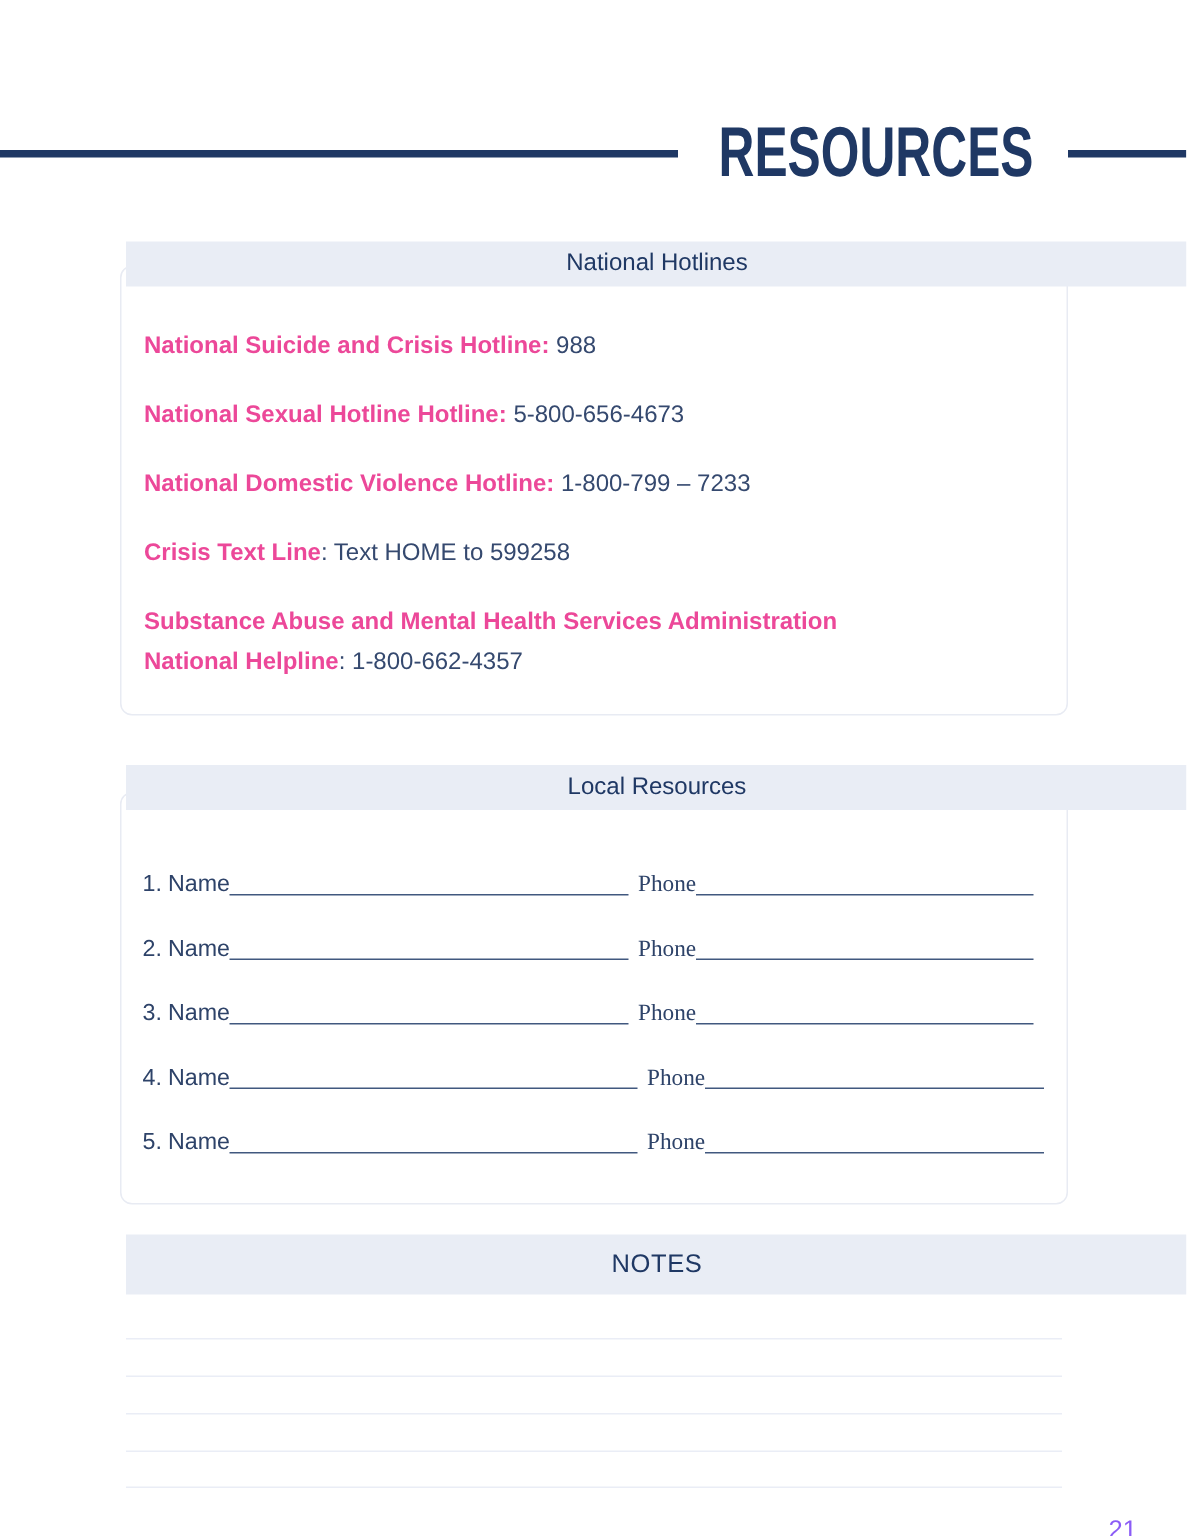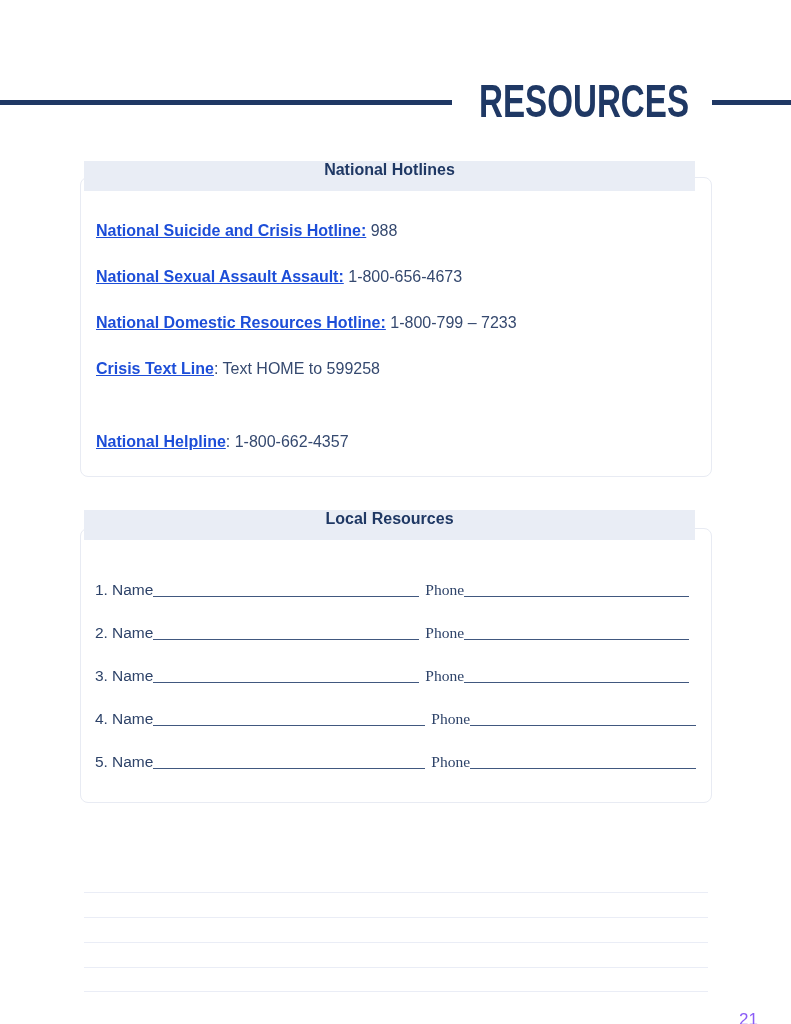--- a/index.html
+++ b/index.html
@@ -24,41 +24,41 @@
     align-items: center;
   }
   .hdr .rule { height: 5px; background: #1f3864; }
   .hdr .rule-left { flex: 1; }
   .hdr .rule-right { width: 79px; }
   .hdr svg { margin: 0 20px 0 24px; display: block; }
 
   
   .banner {
     position: absolute;
-    left: 84px; width: 611px; height: 30px;
+    left: 84px; width: 708px; height: 30px;
     background: #e9edf5;
-    display: flex; align-items: flex-start; justify-content: center;
-    font-weight: bold; font-size: 16px; color: #1f3864;
+    display: flex; align-items: center; justify-content: center;
+    font-weight: normal; font-size: 16px; color: #1f3864;
     z-index: 2;
   }
   .banner.tall { height: 40px; font-size: 17px; letter-spacing: .4px; }
   .card {
     position: absolute;
     left: 80px; width: 632px;
     background: #ffffff;
     border: 1px solid #e8ebf3;
     border-radius: 8px;
     z-index: 1;
   }
 
   
   .banner-hotlines { top: 117px; }
   .card-hotlines { top: 133px; height: 300px; padding: 39px 15px 0 15px; }
   .entry { font-size: 16px; line-height: 27px; margin-bottom: 19px; color: #35496f; }
-  .entry b { color: #1d4ed8; text-decoration: underline; }
+  .entry b { color: #ec4899; }
 
   
   .banner-local { top: 466px; }
   .card-local { top: 484px; height: 275px; padding: 52px 22px 0 14px; }
   .lrow {
     display: flex;
     align-items: flex-end;
     font-size: 15.5px;
     line-height: 18px;
     color: #2e4369;
@@ -105,24 +105,24 @@
       <text x="108" y="38" text-anchor="middle" textLength="210" lengthAdjust="spacingAndGlyphs" font-family="Liberation Sans, sans-serif" font-size="47" font-weight="bold" fill="#1f3864">RESOURCES</text>
     </svg>
     <div class="rule rule-right"></div>
   </div>
 
   <div class="banner banner-hotlines">
     <span>National Hotlines</span>
   </div>
   <div class="card card-hotlines">
     <p class="entry"><b>National Suicide and Crisis Hotline:</b><span> 988</span></p>
-    <p class="entry"><b>National Sexual Assault Assault:</b><span> 1-800-656-4673</span></p>
-    <p class="entry"><b>National Domestic Resources Hotline:</b><span> 1-800-799 – 7233</span></p>
+    <p class="entry"><b>National Sexual Hotline Hotline:</b><span> 5-800-656-4673</span></p>
+    <p class="entry"><b>National Domestic Violence Hotline:</b><span> 1-800-799 – 7233</span></p>
     <p class="entry"><b>Crisis Text Line</b><span>: Text HOME to 599258</span></p>
-    <p class="entry"><br><b>National Helpline</b><span>: 1-800-662-4357</span></p>
+    <p class="entry"><b>Substance Abuse and Mental Health Services Administration</b><br><b>National Helpline</b><span>: 1-800-662-4357</span></p>
   </div>
 
   <div class="banner banner-local">
     <span>Local Resources</span>
   </div>
   <div class="card card-local">
     <div class="lrow">
       <span class="num">1.</span>
       <span>Name</span>
       <span class="u u-name"></span>
@@ -152,20 +152,23 @@
     </div>
     <div class="lrow long">
       <span class="num">5.</span>
       <span>Name</span>
       <span class="u u-name"></span>
       <span class="phone-label">Phone</span>
       <span class="u u-phone"></span>
     </div>
   </div>
 
+  <div class="banner tall banner-notes">
+    <span>NOTES</span>
+  </div>
   <div class="note-line" style="top:848px"></div>
   <div class="note-line" style="top:873px"></div>
   <div class="note-line" style="top:898px"></div>
   <div class="note-line" style="top:923px"></div>
   <div class="note-line" style="top:947px"></div>
 
   <div class="pagenum">21</div>
 
 </div>
 

